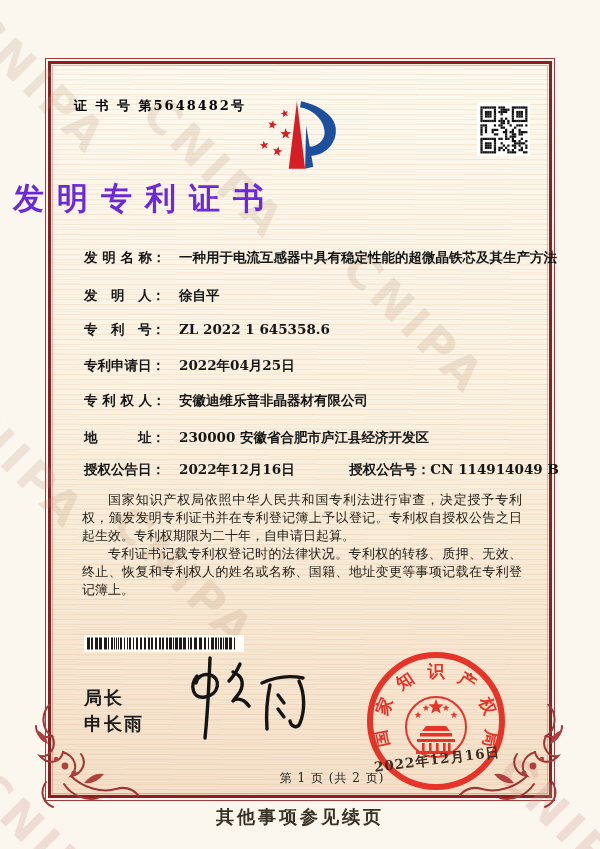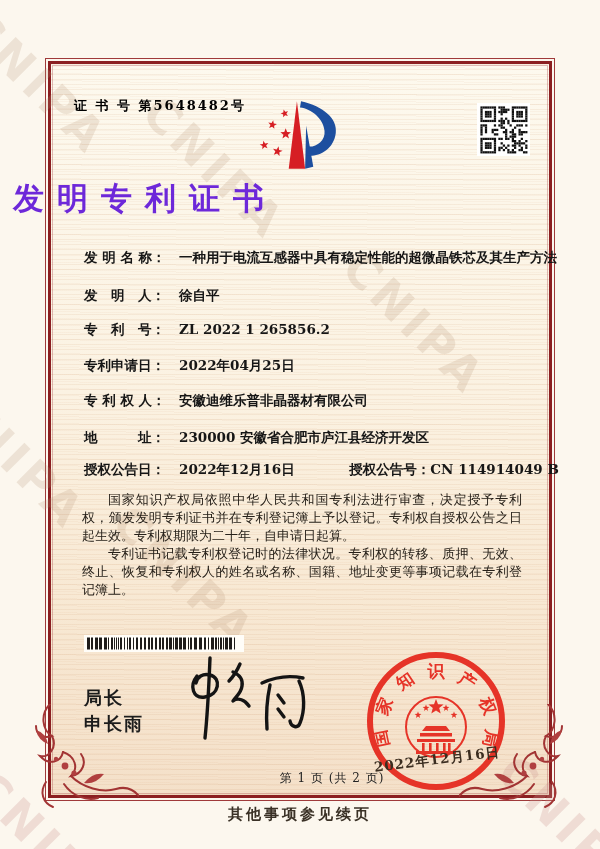--- a/index.html
+++ b/index.html
@@ -42,21 +42,21 @@
       font-size:18px;color:#1c1c1c;letter-spacing:2px;}
   .signer.t1{top:686px;} .signer.t2{top:712px;}
   .signature{position:absolute;left:172px;top:648px;}
 
   .seal{position:absolute;left:362px;top:647px;}
   .seal-date{position:absolute;left:360px;top:751px;width:154px;text-align:center;font-size:13.5px;
       font-weight:700;color:#3b2d20;letter-spacing:1px;transform:rotate(-7deg);z-index:5;}
 
   .page-info{position:absolute;left:0;top:770px;width:100%;text-align:center;font-size:12px;
       letter-spacing:1px;color:#222;z-index:4;padding-left:32px;}
-  .footer-note{position:absolute;left:0;top:805px;width:100%;text-align:center;font-size:15px;
+  .footer-note{position:absolute;left:0;top:805px;width:100%;text-align:center;font-size:18px;
       letter-spacing:3px;color:#3a3126;font-weight:600;z-index:4;}
 
   .ornament{position:absolute;z-index:6;pointer-events:none;}
   .ornament.bl{left:34px;top:704px;}
   .ornament.br{left:459px;top:704px;transform:scaleX(-1);}
 </style>
 </head>
 <body>
 
 <div class="page">
@@ -303,21 +303,21 @@
 
     <div class="title">发明专利证书</div>
 
     <div class="row" style="top:249px">
       <span class="lbl">发 明 名 称：</span><span>一种用于电流互感器中具有稳定性能的超微晶铁芯及其生产方法</span>
     </div>
     <div class="row" style="top:287px">
       <span class="lbl">发　明　人：</span><span>徐自平</span>
     </div>
     <div class="row" style="top:321px">
-      <span class="lbl">专　利　号：</span><span>ZL 2022 1 265856.2</span>
+      <span class="lbl">专　利　号：</span><span>ZL 2022 1 645358.6</span>
     </div>
     <div class="row" style="top:357px">
       <span class="lbl">专利申请日：</span><span>2022年04月25日</span>
     </div>
     <div class="row" style="top:392px">
       <span class="lbl">专 利 权 人：</span><span>安徽迪维乐普非晶器材有限公司</span>
     </div>
     <div class="row" style="top:429px">
       <span class="lbl">地　　　址：</span><span>230000 安徽省合肥市庐江县经济开发区</span>
     </div>

